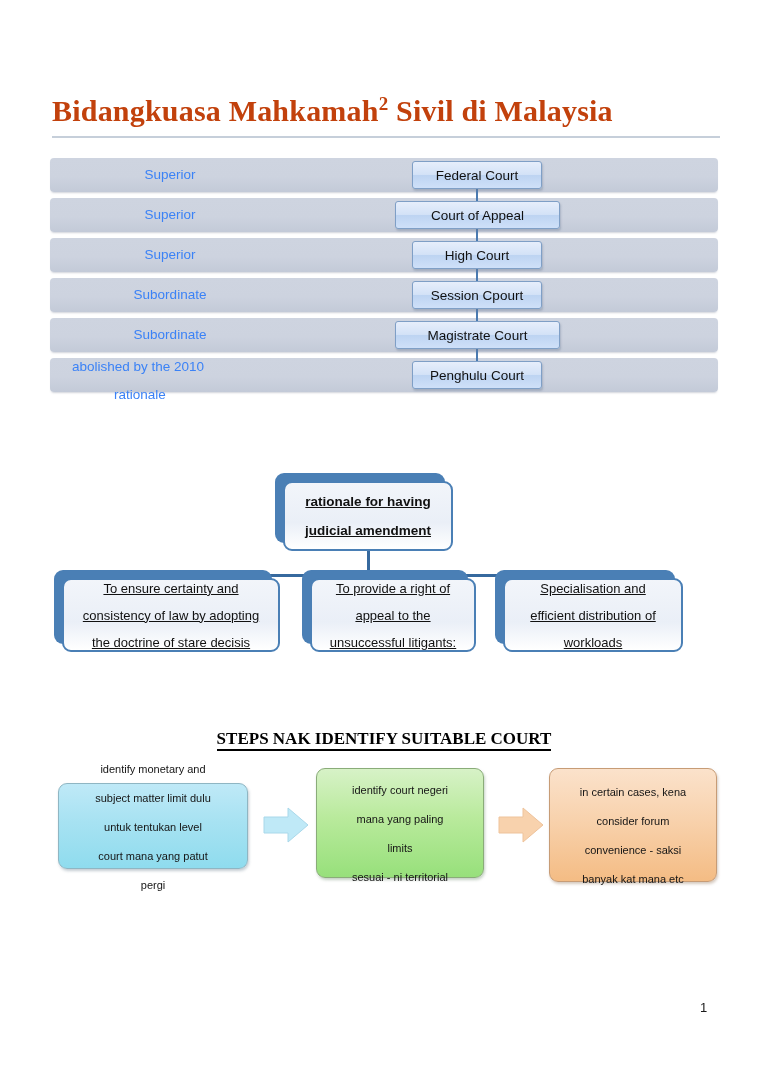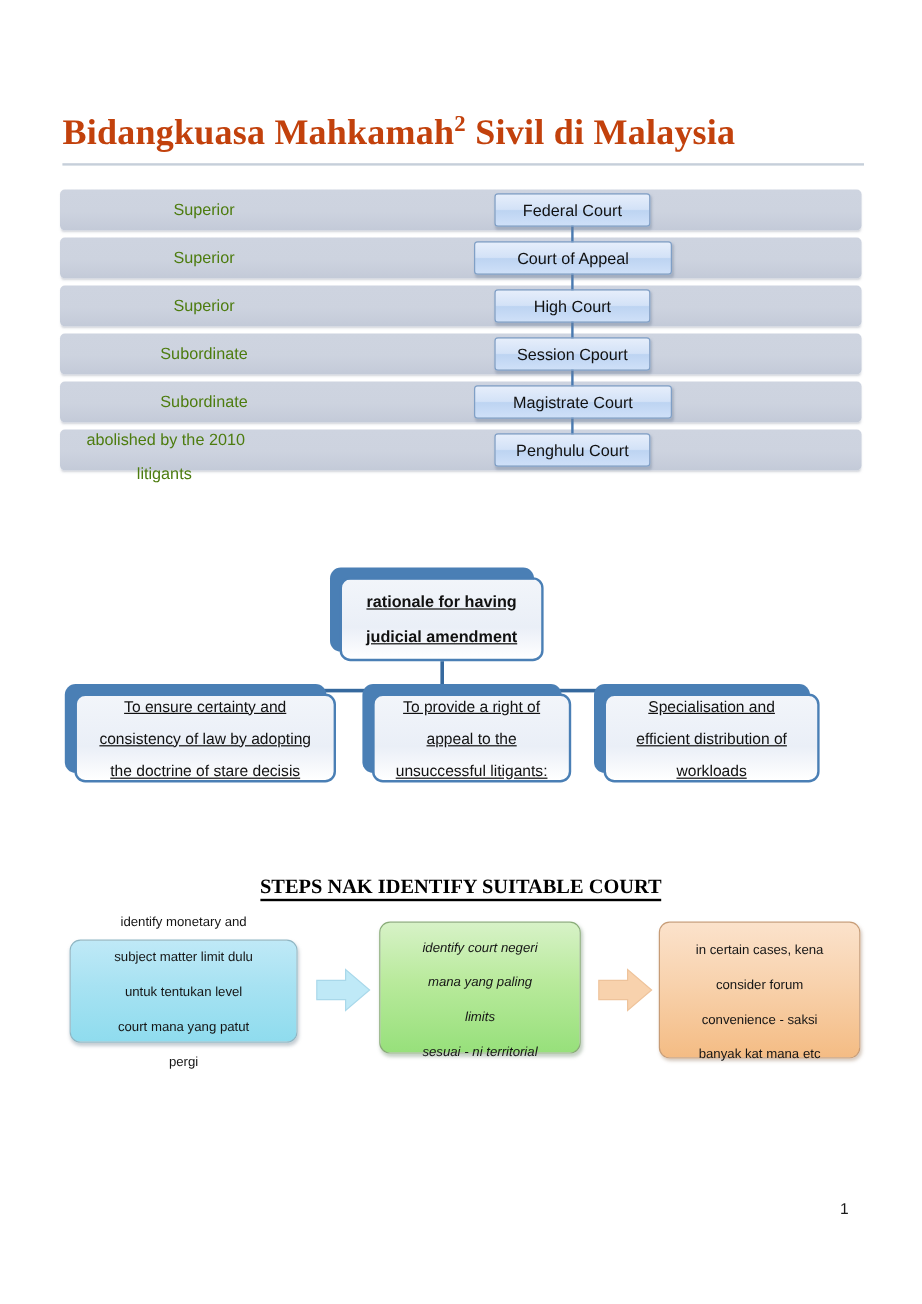--- a/index.html
+++ b/index.html
@@ -67,21 +67,21 @@
     box-shadow: 0 2px 2px -1px rgba(120,130,150,0.35);
   }
   .h-label {
     position: absolute;
     left: 0;
     top: 7px;
     width: 240px;
     text-align: center;
     font-size: 13.5px;
     line-height: 19px;
-    color: #4d7c0f;
+    color: #3b82f6;
     white-space: nowrap;
   }
   .h-label.two-line {
     top: -5px;
     width: 250px;
     text-align: left;
     padding-left: 22px;
     box-sizing: border-box;
   }
   .h-label.two-line span {
@@ -285,21 +285,21 @@
   <div class="h-row">
     <div class="h-bar"></div>
     <div class="h-label">Subordinate</div>
     <div class="court-chip w-165" style="left:345px; top:3px;">Magistrate Court</div>
   </div>
 
   <div class="h-row">
     <div class="h-bar"></div>
     <div class="h-label two-line">
       <span>abolished by the 2010</span>
-      <span class="indent">litigants</span>
+      <span class="indent">rationale</span>
     </div>
     <div class="court-chip w-130" style="left:362px; top:3px;">Penghulu Court</div>
   </div>
 
 </div>
 
 <div class="connector-v" style="left:476px; top:186px; height:22px;"></div>
 <div class="connector-v" style="left:476px; top:225px; height:22px;"></div>
 <div class="connector-v" style="left:476px; top:264px; height:22px;"></div>
 <div class="connector-v" style="left:476px; top:303px; height:22px;"></div>
@@ -366,21 +366,21 @@
     <div>pergi</div>
   </div>
 </div>
 
 <div class="arrow-ico" style="left:262px; top:806px;">
   <svg width="48" height="38" viewBox="0 0 48 38" xmlns="http://www.w3.org/2000/svg">
     <path d="M2 11 L26 11 L26 2 L46 19 L26 36 L26 27 L2 27 Z" fill="#bfe9f7" stroke="#a9d8ea" stroke-width="1"></path>
   </svg>
 </div>
 
-<div class="step-box green" style="left:316px; top:768px; width:168px; height:110px;font-style:italic;">
+<div class="step-box green" style="left:316px; top:768px; width:168px; height:110px;">
   <div class="sb-face"></div>
   <div class="sb-text" style="top:8px;">
     <div>identify court negeri</div>
     <div>mana yang paling</div>
     <div>limits</div>
     <div>sesuai - ni territorial</div>
   </div>
 </div>
 
 <div class="arrow-ico" style="left:497px; top:806px;">

